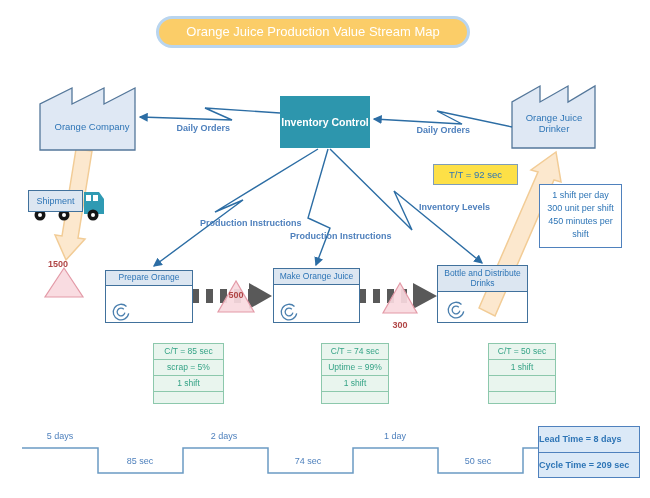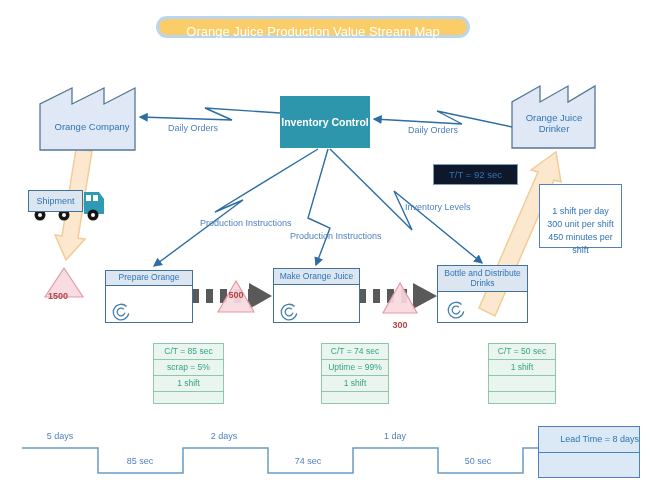--- a/index.html
+++ b/index.html
@@ -1,43 +1,43 @@
 <!DOCTYPE html>
 <html><head>
 <meta charset="utf-8">
 <style>
   html,body{margin:0;padding:0;background:#ffffff;}
   .canvas{position:relative;width:650px;height:498px;background:#ffffff;overflow:hidden;
           font-family:"Liberation Sans", sans-serif;}
   .abs{position:absolute;box-sizing:border-box;}
   svg{position:absolute;left:0;top:0;}
-  .banner{left:156px;top:16px;width:314px;height:22px;background:#fbcd68;
+  .banner{left:156px;top:16px;width:314px;height:32px;background:#fbcd68;
           border:3px solid #b9d5ef;border-radius:17px;color:#ffffff;font-size:13px;
           text-align:center;line-height:26px;}
   .pc-box{left:280px;top:96px;width:90px;height:52px;background:#2d96ad;color:#ffffff;
           font-size:10.5px;font-weight:bold;display:flex;align-items:center;justify-content:center;text-align:center;}
   .fac-label{color:#2e75b6;font-size:9.5px;text-align:center;line-height:11px;}
-  .flow-label{color:#4f81bd;font-size:9px;text-align:left;white-space:nowrap;}
-  .tt-box{left:433px;top:164px;width:85px;height:21px;background:#0f172a;border:1.4px solid #7f9db9;
+  .flow-label{color:#4f81bd;font-size:9px;text-align:right;white-space:nowrap;font-weight:bold;}
+  .tt-box{left:433px;top:164px;width:85px;height:21px;background:#fde047;border:1.4px solid #7f9db9;
           color:#2e75b6;font-size:9.5px;text-align:center;line-height:19px;}
   .info-box{left:539px;top:184px;width:83px;height:64px;background:#ffffff;border:1.4px solid #4f81bd;
-            color:#2e75b6;font-size:9px;text-align:center;padding:20px 2px;line-height:13px;}
+            color:#2e75b6;font-size:9px;text-align:center;padding:4px 2px;line-height:13px;}
   .ship-label{left:28px;top:190px;width:55px;height:22px;background:#dce6f1;border:1.3px solid #41719c;
               color:#2e75b6;font-size:9px;text-align:center;line-height:20px;}
   .proc{border:1.3px solid #41719c;background:transparent;}
   .proc-head{background:#dce6f1;border-bottom:1.3px solid #41719c;color:#2e75b6;font-size:8.5px;
              display:flex;align-items:center;justify-content:center;text-align:center;line-height:9.5px;}
   .data-box{background:#e9f5ee;border:1.3px solid #8cc8ac;margin-left:40px;}
   .data-row{height:15px;border-bottom:1px solid #8cc8ac;color:#35a386;font-size:8.5px;
             text-align:center;line-height:14px;}
   .data-row:last-child{border-bottom:none;}
   .inv-num{color:#b04545;font-size:9px;text-align:center;font-weight:bold;}
   .tl-label{color:#4f81bd;font-size:9px;text-align:center;}
   .summary{left:538px;top:426px;width:102px;height:52px;background:#dbe9f7;border:1.4px solid #4f81bd;}
-  .summary-row{height:25px;color:#2e75b6;font-size:9px;text-align:right;line-height:25px;}
+  .summary-row{height:25px;color:#2e75b6;font-size:9px;text-align:left;line-height:25px;font-weight:bold;}
   .summary-row.first{border-bottom:1.4px solid #4f81bd;height:24.5px;line-height:24px;}
 </style>
 </head>
 <body>
 
 <div class="canvas">
 
   <svg width="650" height="498" viewBox="0 0 650 498">
     <defs>
       <marker id="arr" viewBox="0 0 10 10" refX="8.5" refY="5" markerWidth="6.5" markerHeight="6.5" orient="auto-start-reverse">
@@ -118,21 +118,21 @@
   <div class="abs tt-box">T/T = 92 sec</div>
 
   <div class="abs info-box">
     <div>1 shift per day</div>
     <div>300 unit per shift</div>
     <div>450 minutes per shift</div>
   </div>
 
   <div class="abs ship-label">Shipment</div>
 
-  <div class="abs inv-num" style="left:40px;top:259px;width:36px;margin-top:32px;">1500</div>
+  <div class="abs inv-num" style="left:40px;top:259px;width:36px;">1500</div>
   <div class="abs inv-num" style="left:218px;top:290px;width:36px;">500</div>
   <div class="abs inv-num" style="left:382px;top:292px;width:36px;margin-top:28px;">300</div>
 
   <div class="abs proc" style="left:105px;top:270px;width:88px;height:53px;">
     <div class="proc-head" style="height:14px;">Prepare Orange</div>
   </div>
   <div class="abs proc" style="left:273px;top:268px;width:87px;height:55px;">
     <div class="proc-head" style="height:15px;">Make Orange Juice</div>
   </div>
   <div class="abs proc" style="left:437px;top:265px;width:91px;height:58px;">
@@ -160,15 +160,16 @@
 
   <div class="abs tl-label" style="left:30px;top:431px;width:60px;">5 days</div>
   <div class="abs tl-label" style="left:110px;top:456px;width:60px;">85 sec</div>
   <div class="abs tl-label" style="left:194px;top:431px;width:60px;">2 days</div>
   <div class="abs tl-label" style="left:278px;top:456px;width:60px;">74 sec</div>
   <div class="abs tl-label" style="left:365px;top:431px;width:60px;">1 day</div>
   <div class="abs tl-label" style="left:448px;top:456px;width:60px;">50 sec</div>
 
   <div class="abs summary">
     <div class="summary-row first">Lead Time = 8 days</div>
+    <div class="summary-row">Cycle Time = 209 sec</div>
   </div>
 
 </div>
 
 </body></html>

